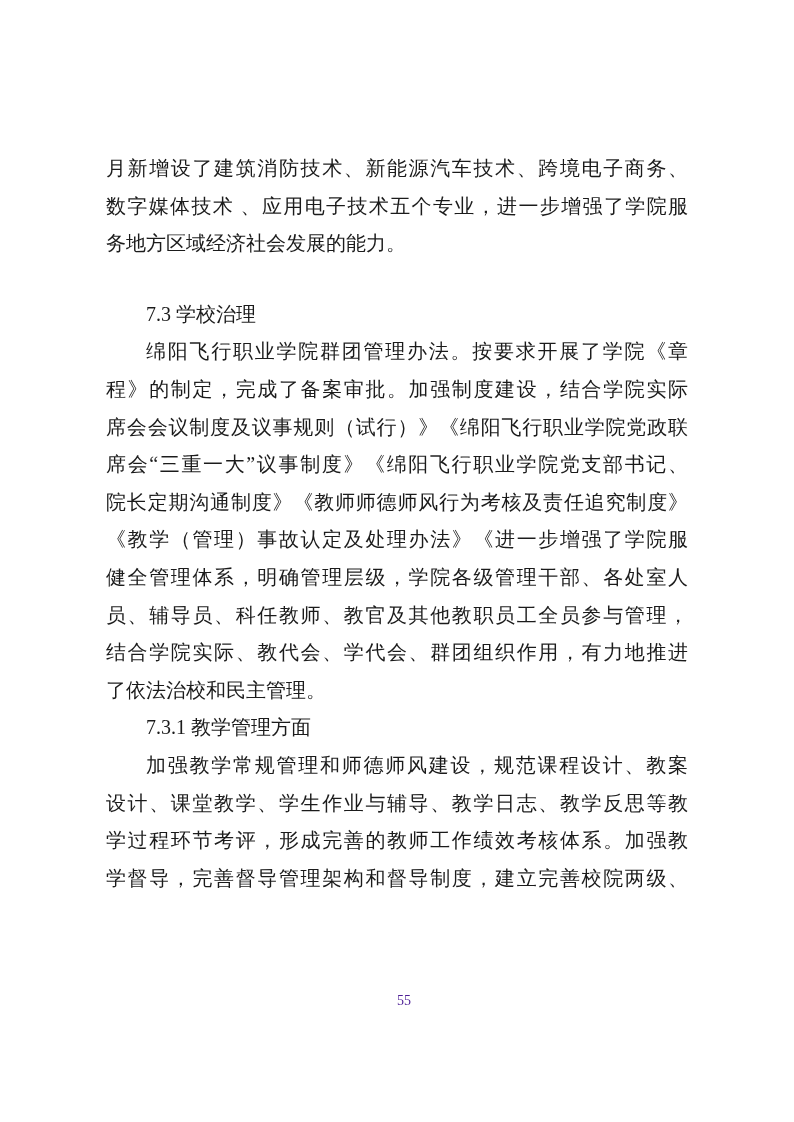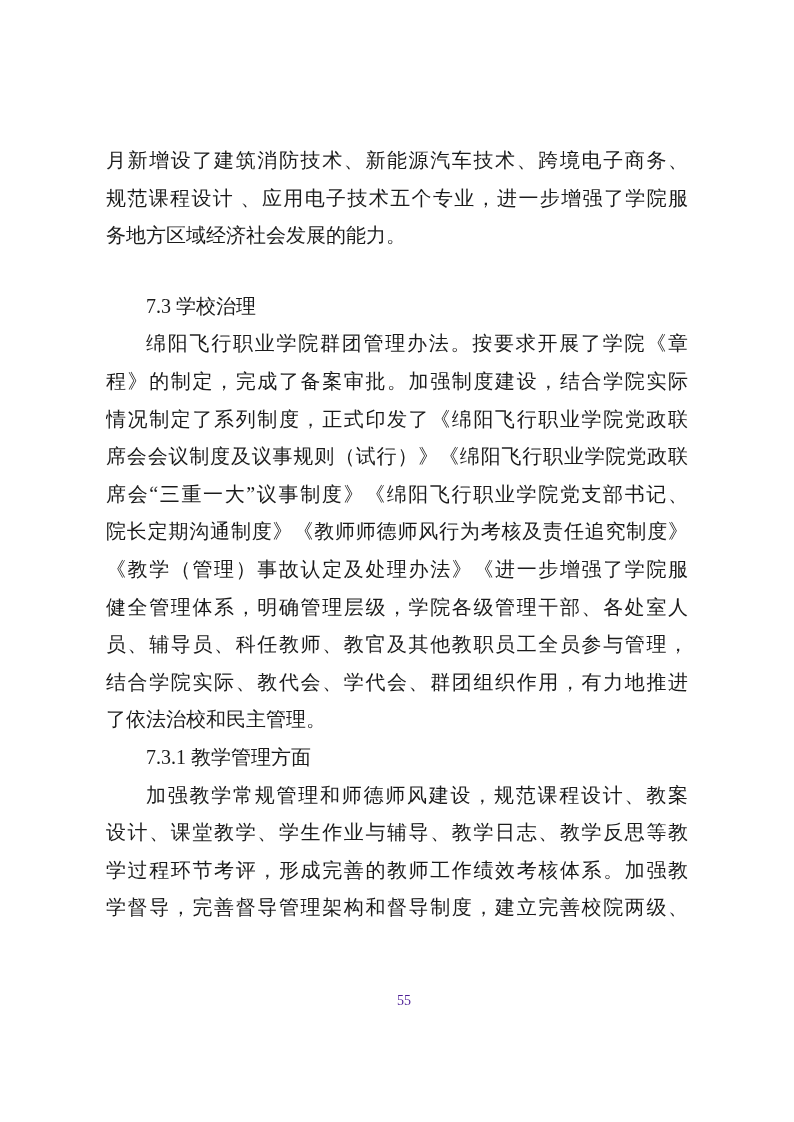--- a/index.html
+++ b/index.html
@@ -10,21 +10,21 @@
   }
   .page {
     position: relative;
     width: 794px; height: 1122px;
     background: #ffffff;
     color: #1b1b1b;
     overflow: hidden;
   }
   .text-block {
     position: absolute;
-    left: 106px; top: 142px;
+    left: 106px; top: 150px;
     width: 582px;
     font-size: 20px;
   }
   .line {
     height: 37.6px;
     line-height: 37.6px;
     text-align: justify;
     text-align-last: justify;
     overflow: hidden;
     white-space: nowrap;
@@ -43,33 +43,32 @@
 </style>
 </head>
 <body>
 
 <div class="page">
   <div class="text-block">
 
     <div class="para">
 
     <div class="line">月新增设了建筑消防技术、新能源汽车技术、跨境电子商务、</div>
-        <div class="line">规范课程设计 、应用电子技术五个专业，进一步增强了学院服</div>
+        <div class="line">数字媒体技术 、应用电子技术五个专业，进一步增强了学院服</div>
         <div class="line no-just">务地方区域经济社会发展的能力。</div>
       </div>
 
     <div class="para-gap"></div>
 
     <div class="line indent no-just">7.3 学校治理</div>
 
     <div class="para">
 
     <div class="line indent">绵阳飞行职业学院群团管理办法。按要求开展了学院《章</div>
         <div class="line">程》的制定，完成了备案审批。加强制度建设，结合学院实际</div>
-        <div class="line">情况制定了系列制度，正式印发了《绵阳飞行职业学院党政联</div>
         <div class="line">席会会议制度及议事规则（试行）》《绵阳飞行职业学院党政联</div>
         <div class="line">席会“三重一大”议事制度》《绵阳飞行职业学院党支部书记、</div>
         <div class="line">院长定期沟通制度》《教师师德师风行为考核及责任追究制度》</div>
         <div class="line">《教学（管理）事故认定及处理办法》《进一步增强了学院服</div>
         <div class="line">健全管理体系，明确管理层级，学院各级管理干部、各处室人</div>
         <div class="line">员、辅导员、科任教师、教官及其他教职员工全员参与管理，</div>
         <div class="line">结合学院实际、教代会、学代会、群团组织作用，有力地推进</div>
         <div class="line no-just">了依法治校和民主管理。</div>
       </div>
 

